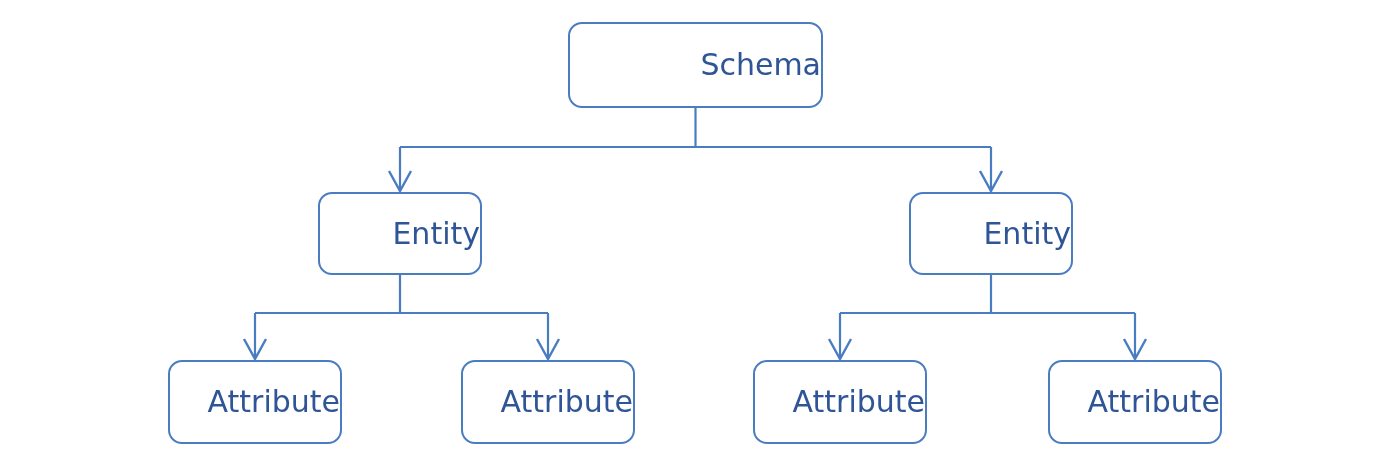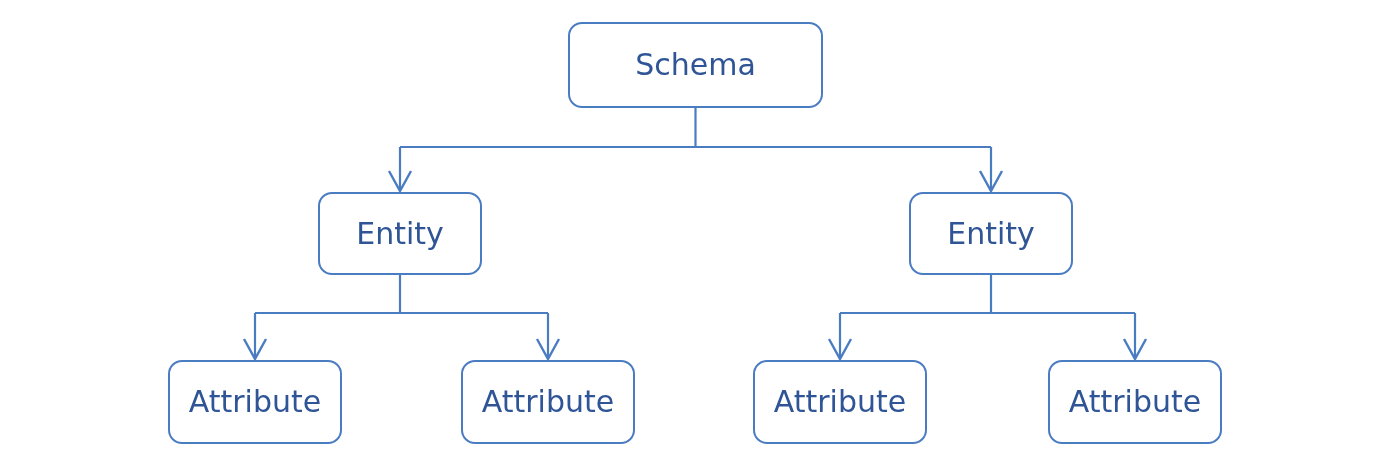--- a/index.html
+++ b/index.html
@@ -36,21 +36,21 @@
   .arrowhead {
     stroke: var(--line-color);
     stroke-width: 2.4;
     fill: none;
     stroke-linejoin: miter;
   }
   .node {
     position: absolute;
     display: flex;
     align-items: center;
-    justify-content: center;
+    justify-content: flex-end;
     border: 2.5px solid var(--line-color);
     border-radius: 14px;
     background: var(--background-color);
     color: var(--text-color);
     font-size: 30px;
     line-height: 1;
     text-align: center;
   }
   .node-schema    { left: 568px;  top: 22px;  width: 255px; height: 86px; }
   .node-entity-1  { left: 318px;  top: 192px; width: 164px; height: 83px; }

